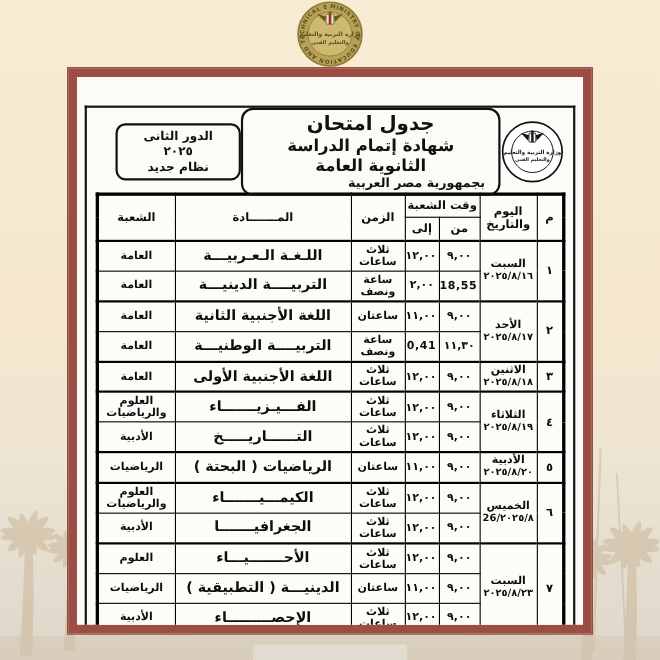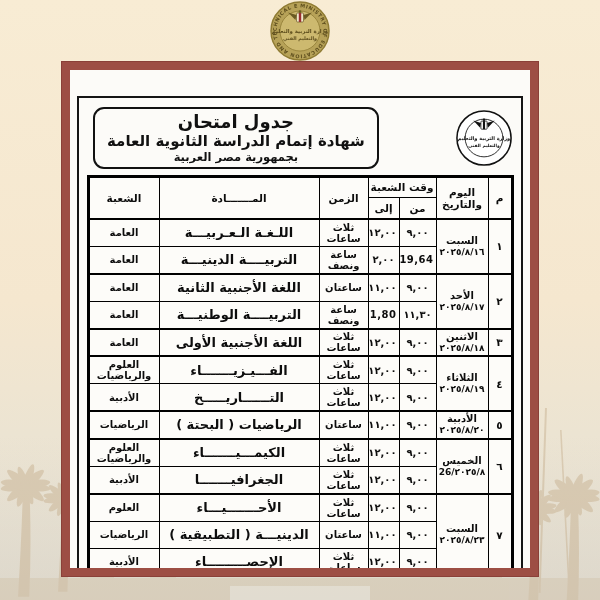--- a/index.html
+++ b/index.html
@@ -21,21 +21,21 @@
   .outer-box{position:absolute;left:7px;right:7px;top:26px;bottom:-4px;
     border:2px solid #151515;border-bottom:none;}
   
   .head-band{display:flex;align-items:center;justify-content:space-between;
     padding:8px 8px 0 14px;height:64px;}
   .bw-seal{width:58px;height:58px;flex:0 0 auto;}
   .title-box{border:2px solid #111;border-radius:11px;padding:2px 12px 3px;
     text-align:center;color:#111;min-width:178px;}
   .title-box .l1{font-size:18px;font-weight:bold;}
   .title-box .l2{font-size:15px;font-weight:bold;}
-  .title-box .l3{font-size:11.5px;font-weight:bold;}
+  .title-box .l3{font-size:11.5px;font-weight:bold;text-align:right;}
   .term-box{border:2px solid #111;border-radius:9px;padding:3px 12px;
     text-align:center;color:#111;min-width:86px;margin-left:12px;}
   .term-box div{font-size:11px;font-weight:bold;line-height:1.25;}
   
   table.sched{border-collapse:collapse;table-layout:fixed;width:424px;
     margin:5px auto 0;direction:rtl;color:#0d0d0d;}
   table.sched{border:3px solid #000;}
   .sched th,.sched td{border:1.2px solid #000;padding:0 2px;text-align:center;
     vertical-align:middle;font-weight:bold;background:#fdfcf9;overflow:hidden;}
   .sched thead tr{height:21px;}
@@ -130,20 +130,25 @@
           <text x="30" y="32" text-anchor="middle" font-size="5.2" font-weight="bold" fill="#111">وزارة التربية والتعليم</text>
           <text x="30" y="39" text-anchor="middle" font-size="4.6" font-weight="bold" fill="#111">والتعليم الفني</text>
         </svg>
 
         <div class="title-box">
           <div class="l1">جدول امتحان</div>
           <div class="l2">شهادة إتمام الدراسة الثانوية العامة</div>
           <div class="l3">بجمهورية مصر العربية</div>
         </div>
 
+        <div class="term-box">
+          <div>الدور الثانى</div>
+          <div>٢٠٢٥</div>
+          <div>نظام جديد</div>
+        </div>
       </div>
 
       <table class="sched">
         <colgroup>
           <col style="width:24px">
             <col style="width:52px">
             <col style="width:37px">
           <col style="width:31px">
             <col style="width:49px">
             <col style="width:160px">
@@ -171,42 +176,42 @@
               <div class="d1">السبت</div>
               <div class="d2">٢٠٢٥/٨/١٦</div>
             </td>
             <td class="time">٩,٠٠</td>
             <td class="time">١٢,٠٠</td>
             <td>ثلاث ساعات</td>
             <td class="subj">اللـغـة الـعـربيـــة</td>
             <td>العامة</td>
           </tr>
           <tr>
-            <td class="time">19,64</td>
+            <td class="time">18,55</td>
             <td class="time">٢,٠٠</td>
             <td>ساعة ونصف</td>
             <td class="subj">التربيــــة الدينيـــة</td>
             <td>العامة</td>
           </tr>
 
           <tr class="grp">
             <td class="num" rowspan="2">٢</td>
             <td class="day" rowspan="2">
               <div class="d1">الأحد</div>
               <div class="d2">٢٠٢٥/٨/١٧</div>
             </td>
             <td class="time">٩,٠٠</td>
             <td class="time">١١,٠٠</td>
             <td>ساعتان</td>
             <td class="subj">اللغة الأجنبية الثانية</td>
             <td>العامة</td>
           </tr>
           <tr>
             <td class="time">١١,٣٠</td>
-            <td class="time">1,80</td>
+            <td class="time">0,41</td>
             <td>ساعة ونصف</td>
             <td class="subj">التربيــــة الوطنيـــة</td>
             <td>العامة</td>
           </tr>
 
           <tr class="grp">
             <td class="num">٣</td>
             <td class="day">
               <div class="d1">الاثنين</div>
               <div class="d2">٢٠٢٥/٨/١٨</div>

